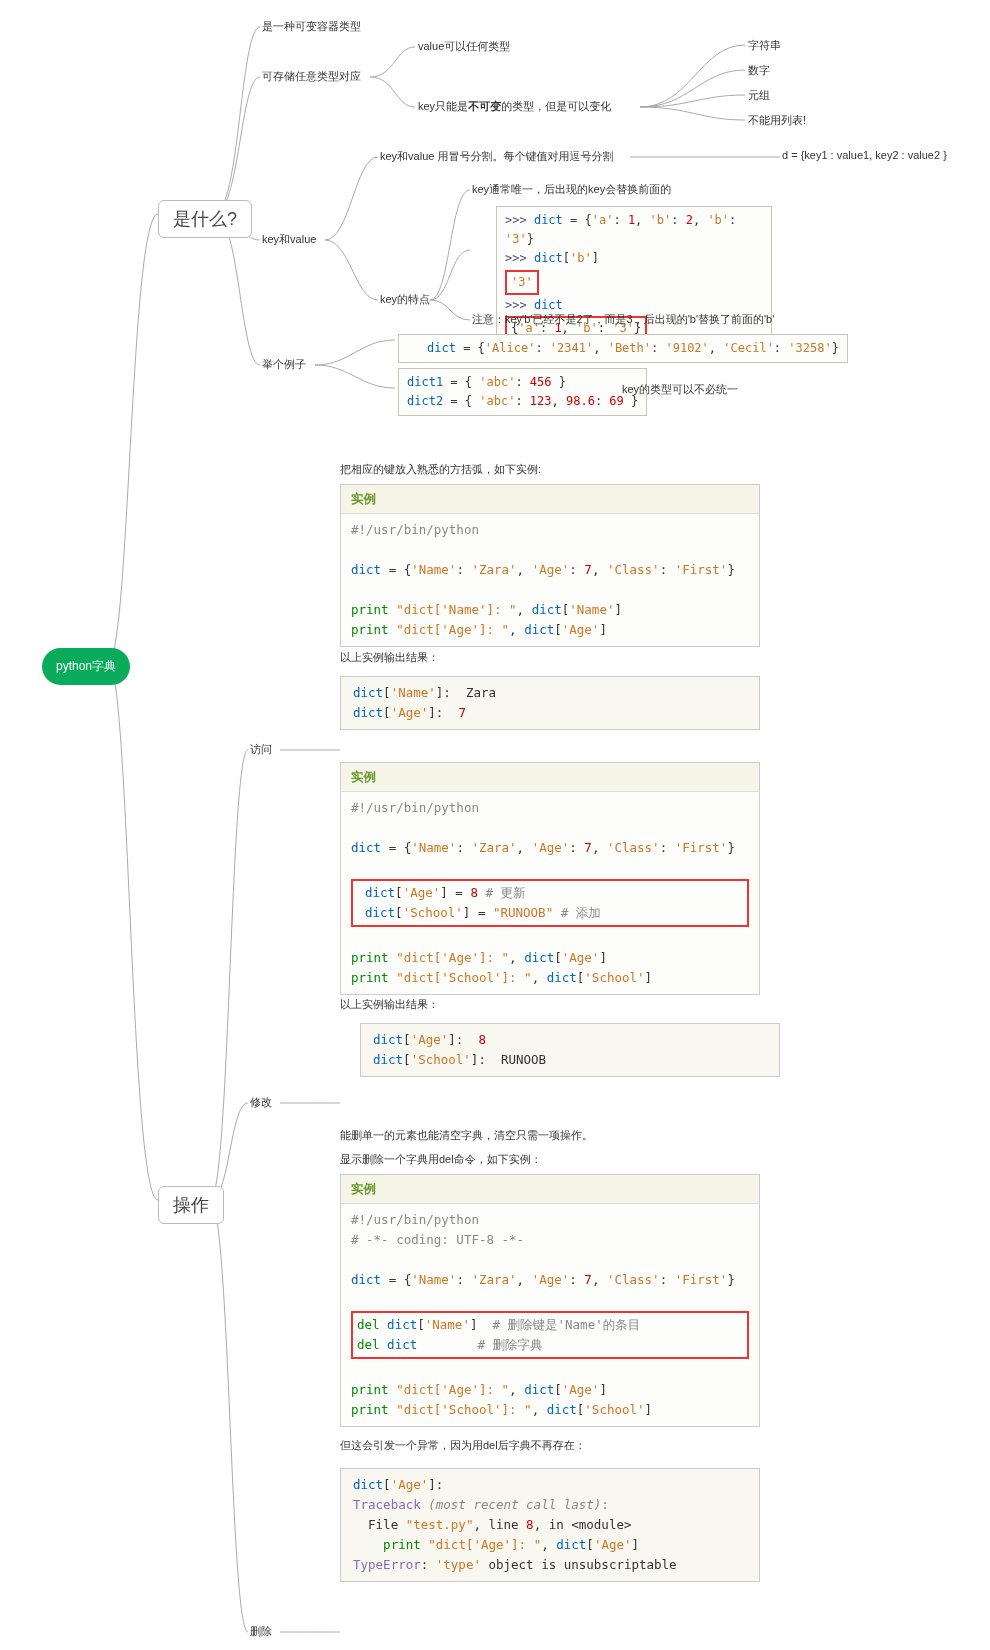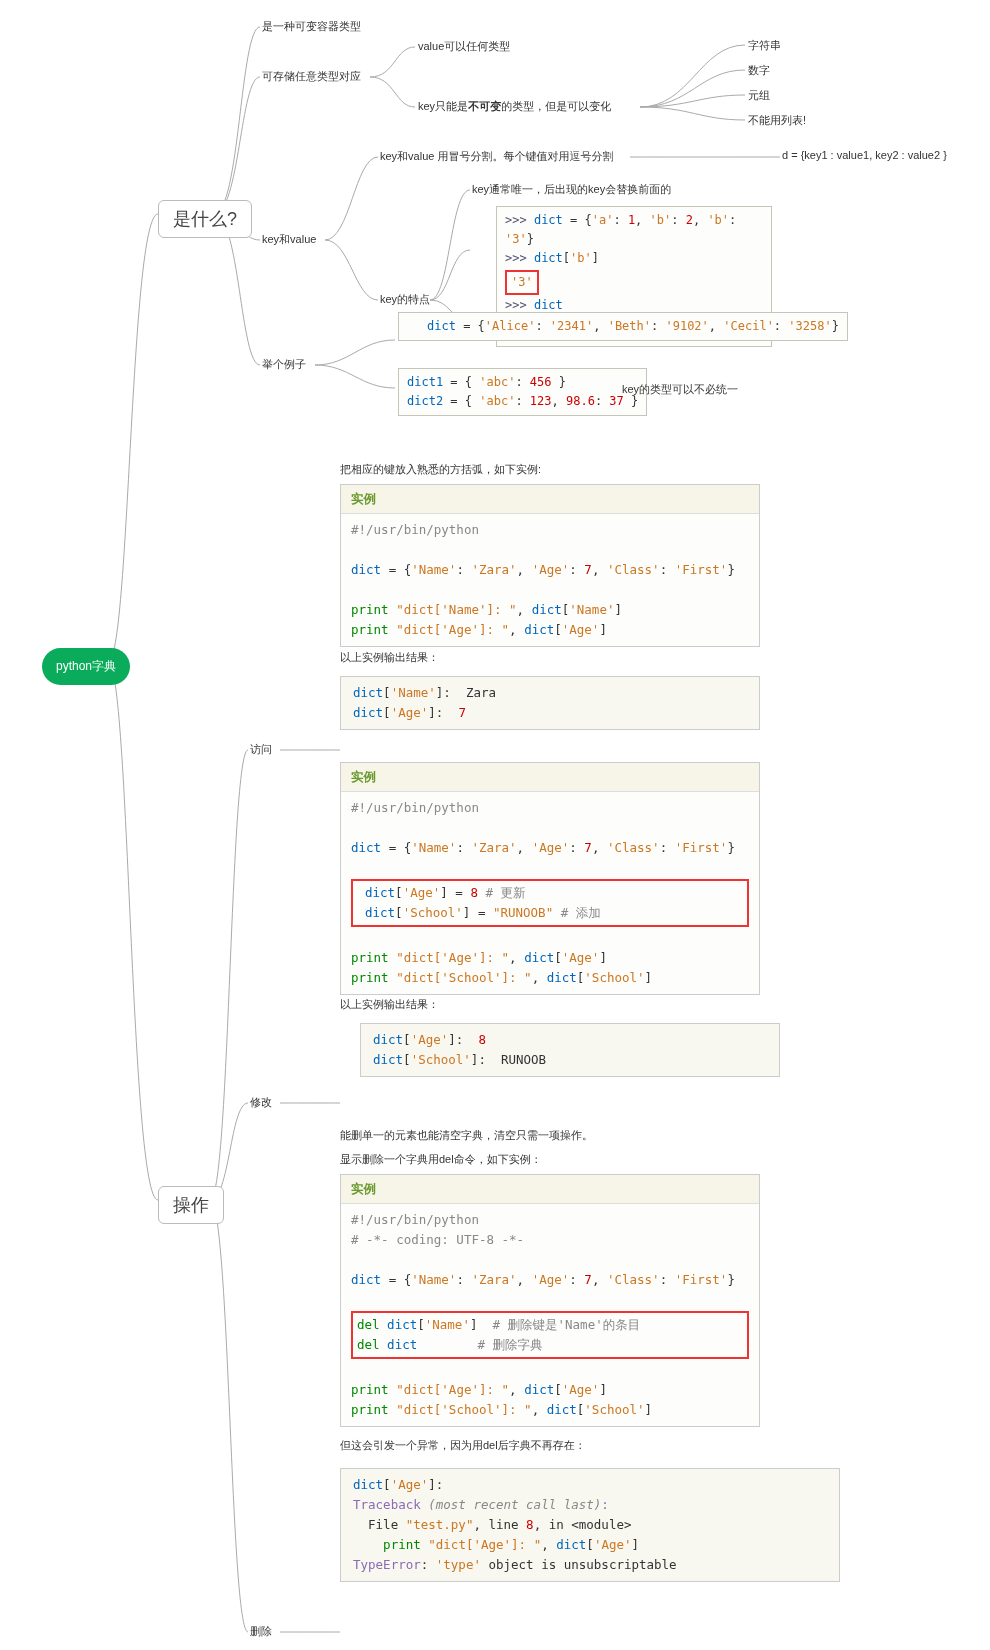--- a/index.html
+++ b/index.html
@@ -88,26 +88,26 @@
   <div><span class="op">&gt;&gt;&gt;</span> <span class="fn">dict</span> = {<span class="str">'a'</span>: <span class="num">1</span>, <span class="str">'b'</span>: <span class="num">2</span>, <span class="str">'b'</span>: <span class="str">'3'</span>}</div>
   <div><span class="op">&gt;&gt;&gt;</span> <span class="fn">dict</span>[<span class="str">'b'</span>]</div>
   <div><span class="redbox"><span class="str">'3'</span></span></div>
   <div><span class="op">&gt;&gt;&gt;</span> <span class="fn">dict</span></div>
   <div><span class="redbox">{<span class="str">'a'</span>: <span class="num">1</span>, <span class="str">'b'</span>: <span class="str">'3'</span>}</span></div>
 </div>
 
 <div class="node leaf" style="left:472px; top:312px;">注意：key'b'已经不是2了，而是3，后出现的'b'替换了前面的'b'</div>
 
 <div class="node leaf" style="left:262px; top:357px;">举个例子</div>
-<div class="node small-code" style="left:398px; top:312px;padding-left:28px;">
+<div class="node small-code" style="left:398px; top:334px;padding-left:28px;">
   <span class="fn">dict</span> = {<span class="str">'Alice'</span>: <span class="str">'2341'</span>, <span class="str">'Beth'</span>: <span class="str">'9102'</span>, <span class="str">'Cecil'</span>: <span class="str">'3258'</span>}
 </div>
 <div class="node small-code" style="left:398px; top:368px;">
   <div><span class="fn">dict1</span> = { <span class="str">'abc'</span>: <span class="num">456</span> }</div>
-  <div><span class="fn">dict2</span> = { <span class="str">'abc'</span>: <span class="num">123</span>, <span class="num">98.6</span>: <span class="num">37</span> }</div>
+  <div><span class="fn">dict2</span> = { <span class="str">'abc'</span>: <span class="num">123</span>, <span class="num">98.6</span>: <span class="num">69</span> }</div>
 </div>
 <div class="node leaf" style="left:622px; top:382px;">key的类型可以不必统一</div>
 
 <div class="node leaf" style="left:250px; top:742px;">访问</div>
 <div class="node leaf" style="left:250px; top:1095px;">修改</div>
 <div class="node leaf" style="left:250px; top:1624px;">删除</div>
 
 <div class="node leaf" style="left:340px; top:462px;">把相应的键放入熟悉的方括弧，如下实例:</div>
 <div class="node code-card" style="left:340px; top:484px; width:420px;">
   <div class="hdr">实例</div>
@@ -153,21 +153,21 @@
     <div><span class="fn">dict</span> = {<span class="str">'Name'</span>: <span class="str">'Zara'</span>, <span class="str">'Age'</span>: <span class="num">7</span>, <span class="str">'Class'</span>: <span class="str">'First'</span>}</div><br>
     <div class="redbox" style="display:block; padding:2px 4px;">
       <div><span class="kw">del</span> <span class="fn">dict</span>[<span class="str">'Name'</span>]&nbsp;&nbsp;<span class="cmt"># 删除键是'Name'的条目</span></div>
       <div><span class="kw">del</span> <span class="fn">dict</span>&nbsp;&nbsp;&nbsp;&nbsp;&nbsp;&nbsp;&nbsp;&nbsp;<span class="cmt"># 删除字典</span></div>
     </div><br>
     <div><span class="kw">print</span> <span class="str">"dict['Age']: "</span>, <span class="fn">dict</span>[<span class="str">'Age'</span>]</div>
     <div><span class="kw">print</span> <span class="str">"dict['School']: "</span>, <span class="fn">dict</span>[<span class="str">'School'</span>]</div>
   </div>
 </div>
 <div class="node leaf" style="left:340px; top:1438px;">但这会引发一个异常，因为用del后字典不再存在：</div>
-<div class="node out-card" style="left:340px; top:1468px; width:500px;">
+<div class="node out-card" style="left:340px; top:1468px; width:420px;">
   <div><span class="fn">dict</span>[<span class="str">'Age'</span>]:</div>
   <div class="purple">Traceback <span class="tbk">(most recent call last)</span>:</div>
   <div>&nbsp;&nbsp;File <span class="str">"test.py"</span>, line <span class="num">8</span>, in &lt;module&gt;</div>
   <div>&nbsp;&nbsp;&nbsp;&nbsp;<span class="kw">print</span> <span class="str">"dict['Age']: "</span>, <span class="fn">dict</span>[<span class="str">'Age'</span>]</div>
   <div><span class="purple">TypeError</span>: <span class="str">'type'</span> object is unsubscriptable</div>
 </div>
 
 </div>
 
 </body></html>

